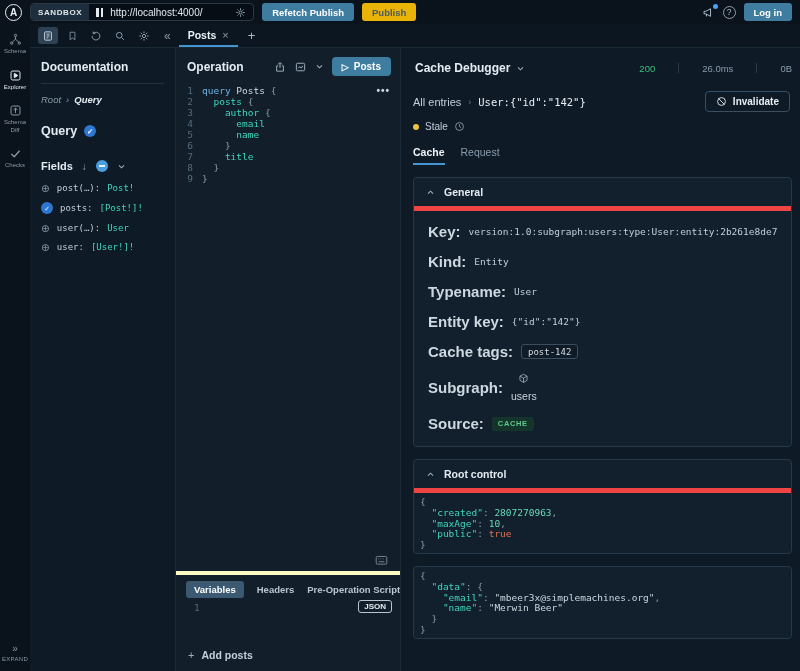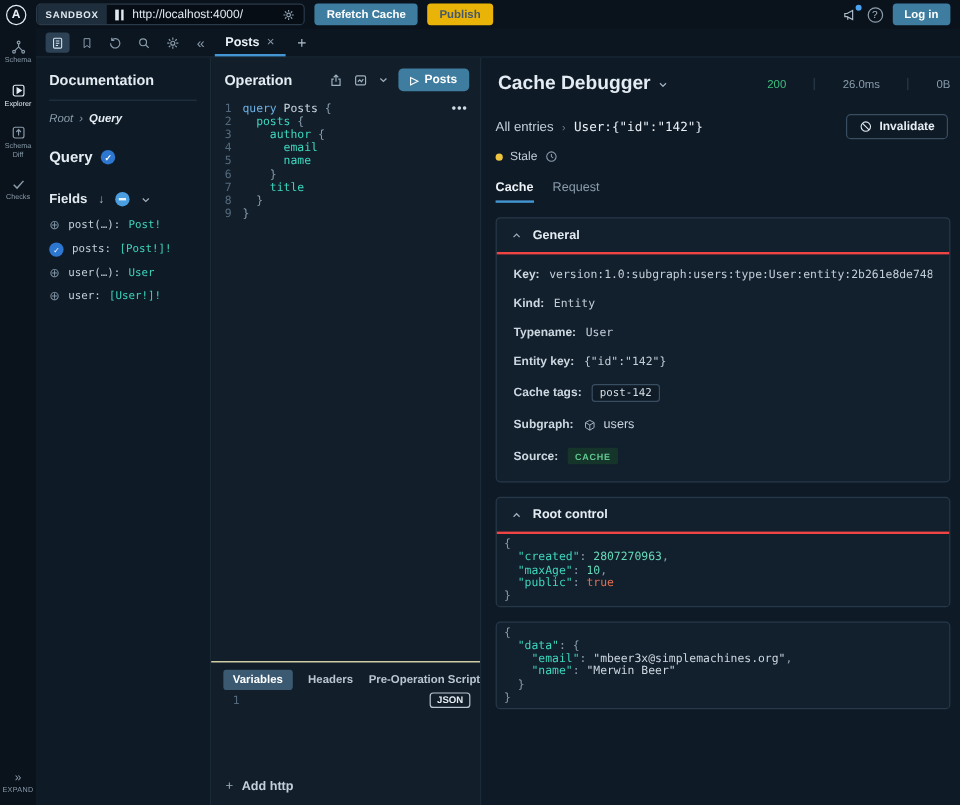--- a/index.html
+++ b/index.html
@@ -72,61 +72,61 @@
   .op-ico { color:#9fb0bf; display:flex; align-items:center; }
   .run-btn { display:flex; align-items:center; gap:5px; background:#3e7d9f; color:#fff; font-size:10px; font-weight:bold; border:none; border-radius:4px; padding:4px 10px; font-family:inherit; }
   .run-btn .tri { font-size:9px; }
   .editor { position:relative; padding-top:2px; }
   .code-menu { position:absolute; top:2px; right:10px; color:#cfd9e2; font-weight:bold; font-size:10px; letter-spacing:1px; }
   .code-line { display:flex; font-family:"DejaVu Sans Mono", monospace; font-size:9.5px; line-height:11px; }
   .ln { width:26px; text-align:right; color:#546a7c; padding-right:9px; flex:0 0 auto; }
   .ct { white-space:pre; }
   .c-kw { color:#6fb1e3; } .c-plain { color:#cdd9e3; } .c-field { color:#3ed6bd; } .c-brace { color:#8b9dad; }
   .kbd-ico { position:absolute; right:12px; bottom:105px; color:#7d8fa0; }
-  .vars { position:absolute; left:0; right:0; bottom:0; height:120px; border-top:1px solid #fef9c3; background:#121f2b; padding:6px 0 6px 10px; display:flex; flex-direction:column; }
+  .vars { position:absolute; left:0; right:0; bottom:0; height:100px; border-top:4px solid #fef9c3; background:#121f2b; padding:6px 0 6px 10px; display:flex; flex-direction:column; }
   .vars-tabs { display:flex; align-items:center; gap:13px; white-space:nowrap; overflow:hidden; }
   .vtab { font-size:9.5px; font-weight:bold; color:#b9c6d2; }
   .vtab.active { background:#3b5a72; color:#fff; padding:3px 8px; border-radius:3px; }
   .vars-body { flex:1; position:relative; margin-top:4px; }
   .vars-ln { font-family:"DejaVu Sans Mono", monospace; font-size:9.5px; color:#546a7c; padding-left:8px; }
   .json-badge { position:absolute; top:-2px; right:8px; border:1px solid #b9c6d2; border-radius:3px; color:#e6edf3; font-size:8px; font-weight:bold; padding:1px 5px; }
   .add-files { display:flex; align-items:center; gap:7px; font-size:10.5px; font-weight:bold; color:#c3cfd9; padding:2px 0 4px 2px; }
   .add-files .pl { font-size:11px; color:#9fb0bf; font-weight:normal; }
 
   
   .cd-head { display:flex; align-items:center; padding:5px 0 0 2px; }
-  .cd-title { font-size:16px; font-weight:bold; color:#e4ecf3; display:flex; align-items:center; gap:6px; }
+  .cd-title { font-size:12px; font-weight:bold; color:#e4ecf3; display:flex; align-items:center; gap:6px; }
   .cd-title .car { color:#9fb0bf; display:flex; }
   .cd-stats { margin-left:auto; display:flex; align-items:center; gap:23px; font-size:9.5px; padding-right:0; }
   .stat-200 { color:#3fbf7f; }
   .stat-gray { color:#8a9cab; }
   .stat-div { width:1px; height:10px; background:#2a3a49; }
   .cd-crumb-row { display:flex; align-items:center; margin-top:16px; gap:7px; }
   .cd-crumb { font-size:11px; color:#c3cfd9; }
   .cd-sep { color:#6c7f90; font-size:9px; }
   .cd-entry { font-family:"DejaVu Sans Mono", monospace; font-size:10.5px; color:#e9eff5; }
   .inv-btn { margin-left:auto; margin-right:2px; display:flex; align-items:center; gap:6px; background:transparent; border:1px solid #3a4e61; border-radius:4px; color:#e6edf3; font-size:10px; font-weight:bold; font-family:inherit; padding:4px 10px; }
   .stale-row { display:flex; align-items:center; gap:6px; margin-top:9px; }
   .stale-dot { width:6px; height:6px; border-radius:50%; background:#eec43e; }
   .stale-label { font-size:10px; color:#c3cfd9; }
   .stale-row .clk { color:#8a9cab; display:flex; }
   .cd-tabs { display:flex; gap:16px; margin-top:14px; }
   .ctab { font-size:10.5px; color:#8a9cab; padding-bottom:5px; }
   .ctab.active { color:#eef3f8; font-weight:bold; border-bottom:2px solid #4496d3; }
   .card { border:1px solid #273949; border-radius:4px; background:#121f2c; margin-top:12px; }
-  .card-head { display:flex; align-items:center; gap:9px; padding:8px 12px; border-bottom:2px solid #ef4444; }
+  .card-head { display:flex; align-items:center; gap:9px; padding:8px 12px; border-bottom:5px solid #ef4444; }
   .card-head .car { color:#9fb0bf; display:flex; }
   .card-title { font-size:10.5px; font-weight:bold; color:#e4ecf3; }
   .card-body { padding:12px 14px; }
   .g-row { display:flex; align-items:center; margin-bottom:13px; white-space:nowrap; overflow:hidden; }
   .g-row:last-child { margin-bottom:2px; }
-  .g-label { font-size:10px; font-weight:bold; color:#cdd8e1; margin-right:8px; flex:0 0 auto; }
+  .g-label { font-size:15px; font-weight:bold; color:#cdd8e1; margin-right:8px; flex:0 0 auto; }
   .g-value { font-family:"DejaVu Sans Mono", monospace; font-size:9.5px; color:#c3cfd9; }
   .tag-chip { font-family:"DejaVu Sans Mono", monospace; font-size:9px; color:#d4dde5; border:1px solid #3a4e61; border-radius:3px; padding:1.5px 6px; background:#0f1b26; }
-  .sub-val { display:flex; align-items:center; gap:6px; font-size:10.5px; color:#c9d4de; }
+  .sub-val { display:flex; align-items:center; gap:6px; font-size:10.5px; color:#c9d4de;flex-direction:column; }
   .sub-val .cube { color:#9fb0bf; display:flex; }
   .src-badge { background:#16352a; color:#5fc88f; font-size:7.5px; font-weight:bold; letter-spacing:.6px; border-radius:2px; padding:2.5px 6px; }
   .json-block { padding:4px 0 2px 6px; }
   .json-line { font-family:"DejaVu Sans Mono", monospace; font-size:9.5px; line-height:10.8px; white-space:pre; }
   .j-key { color:#3ed6bd; } .j-num { color:#66d9b8; } .j-bool { color:#e0704f; } .j-str { color:#ccd7e0; } .j-punc { color:#8b9dad; }
 
   svg { display:block; }
 </style>
 </head>
 <body>
@@ -142,21 +142,21 @@
           <i></i>
         </span>
       <span class="url">http://localhost:4000/</span>
       <span class="url-gear">
         <svg width="11" height="11" viewBox="0 0 16 16" fill="none" stroke="currentColor" stroke-width="1.4">
             <circle cx="8" cy="8" r="2.2"></circle>
             <path d="M8 1.8v2.4M8 11.8v2.4M1.8 8h2.4M11.8 8h2.4M3.6 3.6l1.7 1.7M10.7 10.7l1.7 1.7M12.4 3.6l-1.7 1.7M5.3 10.7l-1.7 1.7"></path>
           </svg>
       </span>
     </div>
-    <button class="btn btn-blue">Refetch Cache</button>
+    <button class="btn btn-blue">Refetch Publish</button>
     <button class="btn btn-disabled">Publish</button>
     <div class="top-spacer"></div>
     <span class="megaphone">
       <svg width="13" height="13" viewBox="0 0 16 16" fill="none" stroke="currentColor" stroke-width="1.2">
           <path d="M2.5 6.5v3.2h2.3l5.7 3V3.4l-5.7 3.1H2.5z"></path>
           <path d="M5.5 10v2.8"></path>
         </svg>
       <span class="dot"></span>
     </span>
     <span class="help">?</span>
@@ -373,21 +373,21 @@
           <span class="vtab active">Variables</span>
           <span class="vtab">Headers</span>
           <span class="vtab">Pre-Operation Script</span>
         </div>
       <div class="vars-body">
         <div class="vars-ln">1</div>
         <span class="json-badge">JSON</span>
       </div>
       <div class="add-files">
         <span class="pl">+</span>
-        <span>Add http</span>
+        <span>Add posts</span>
       </div>
     </div>
   </div>
 
   <div class="panel cache-panel">
     <div class="cd-head">
       <span class="cd-title">
         <span>Cache Debugger</span>
         <span class="car">
           <svg width="9" height="9" viewBox="0 0 16 16" fill="none" stroke="currentColor" stroke-width="1.8">

